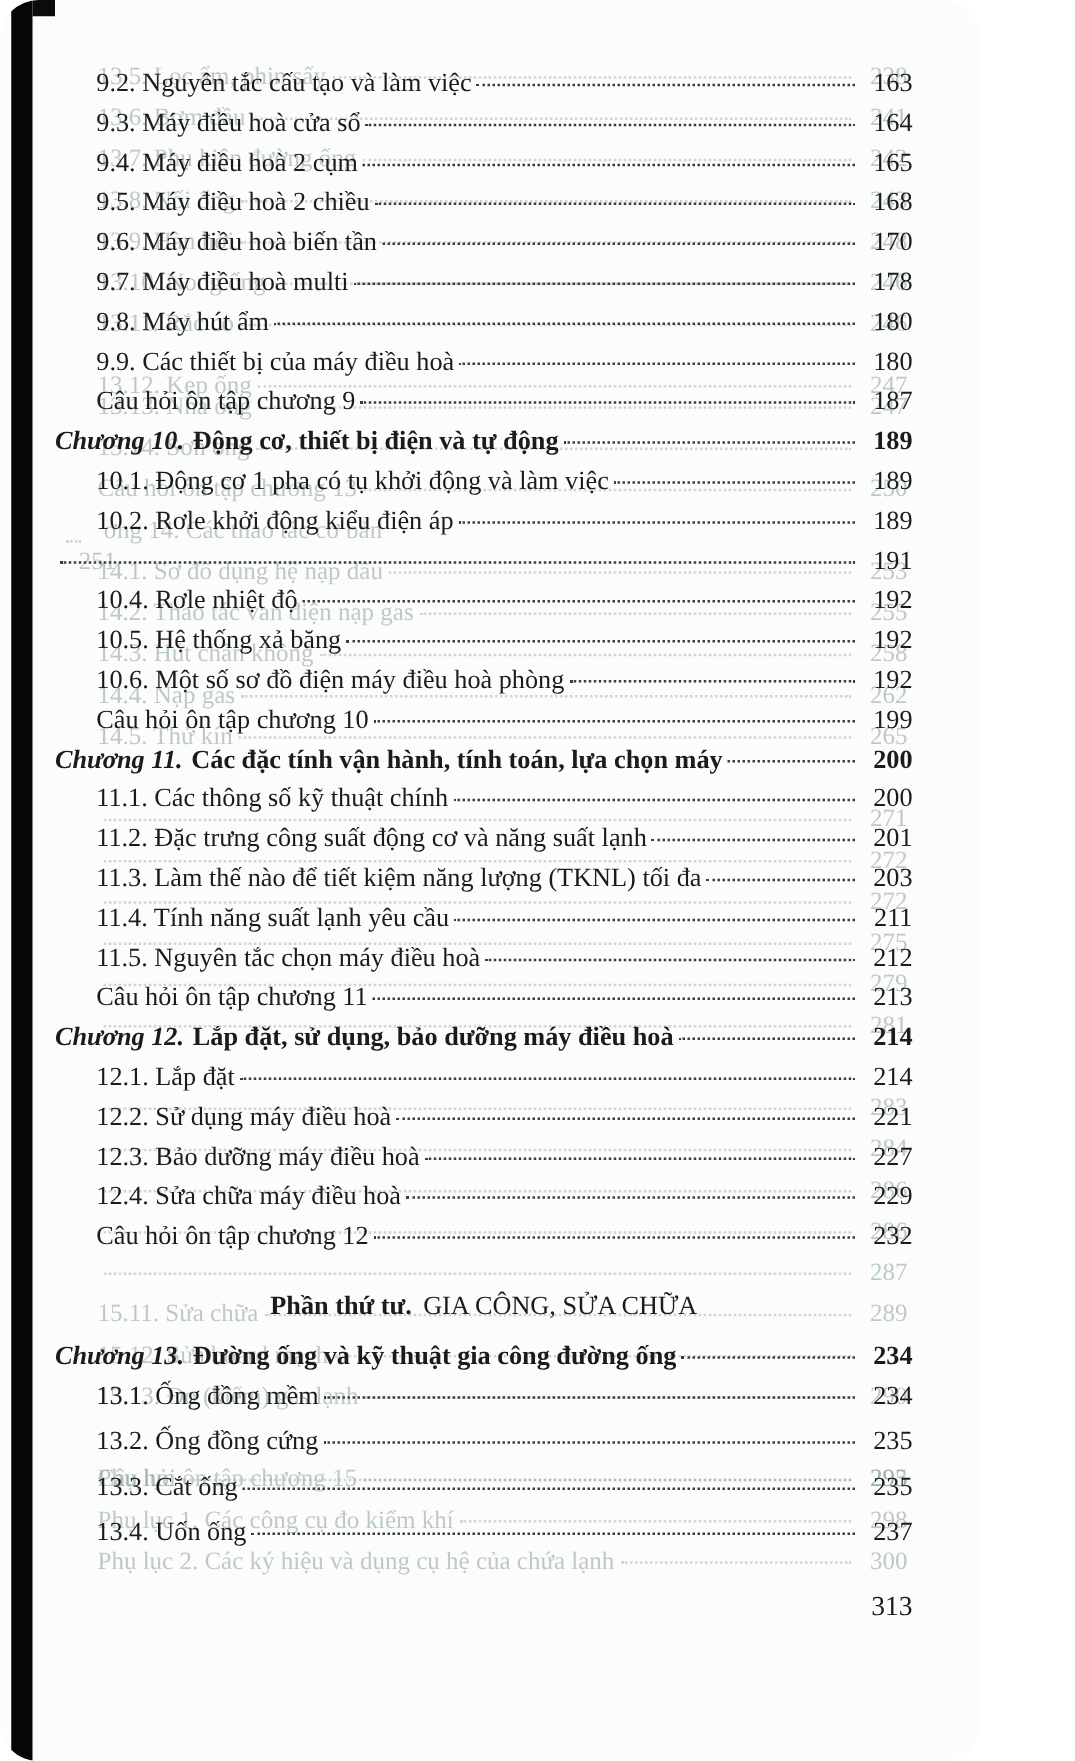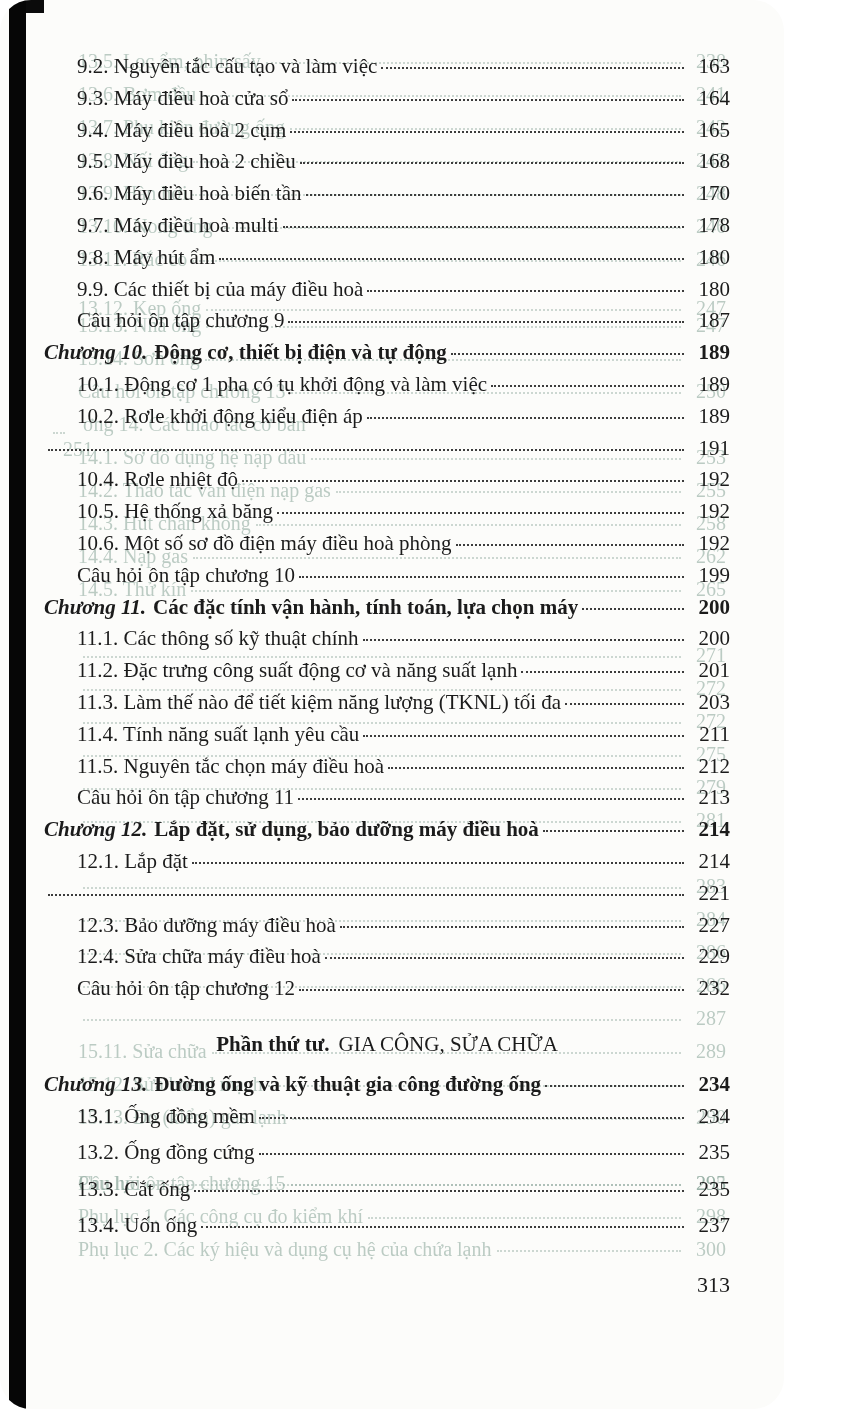--- a/index.html
+++ b/index.html
@@ -361,20 +361,21 @@
         <span class="lbl">Lắp đặt, sử dụng, bảo dưỡng máy điều hoà</span>
         <span class="dots"></span>
         <span class="pg">214</span>
       </div>
       <div class="toc-row item">
         <span class="lbl">12.1. Lắp đặt</span>
         <span class="dots"></span>
         <span class="pg">214</span>
       </div>
       <div class="toc-row item">
+        <span class="lbl">12.2. Sử dụng máy điều hoà</span>
         <span class="dots"></span>
         <span class="pg">221</span>
       </div>
       <div class="toc-row item">
         <span class="lbl">12.3. Bảo dưỡng máy điều hoà</span>
         <span class="dots"></span>
         <span class="pg">227</span>
       </div>
       <div class="toc-row item">
         <span class="lbl">12.4. Sửa chữa máy điều hoà</span>

